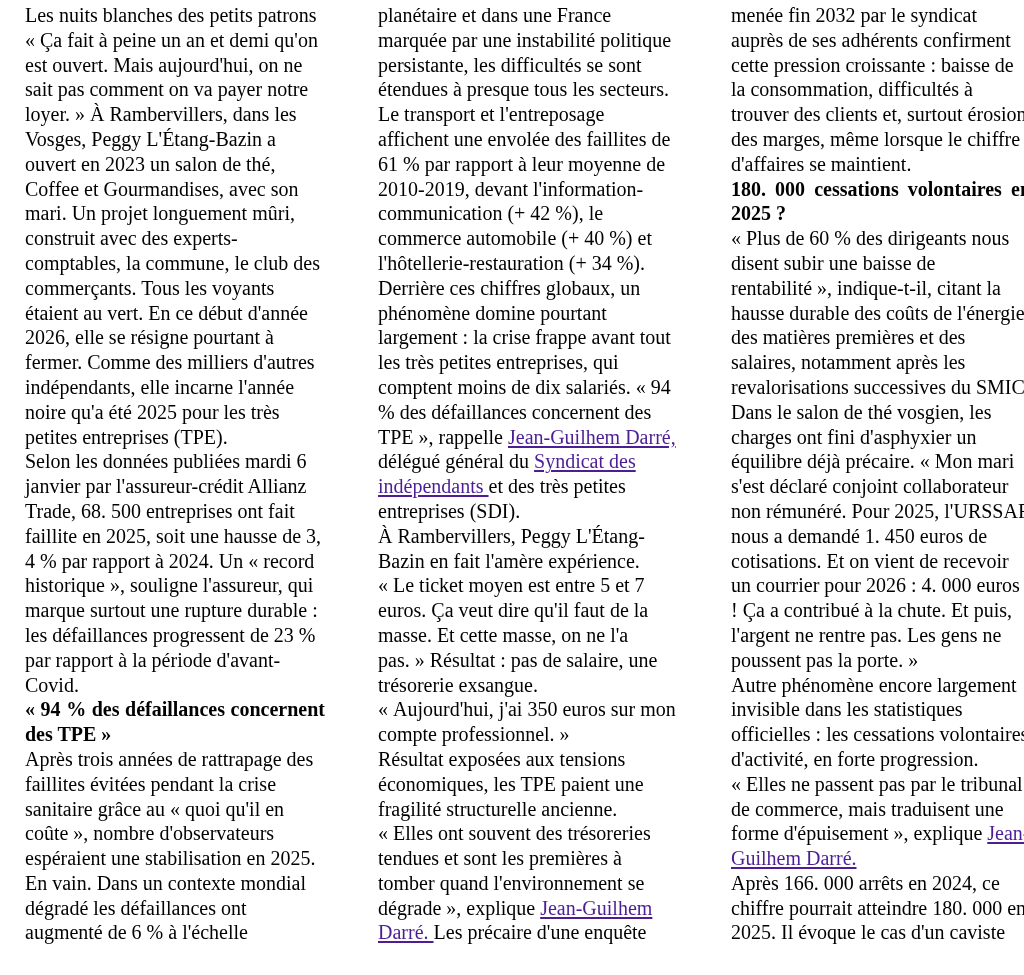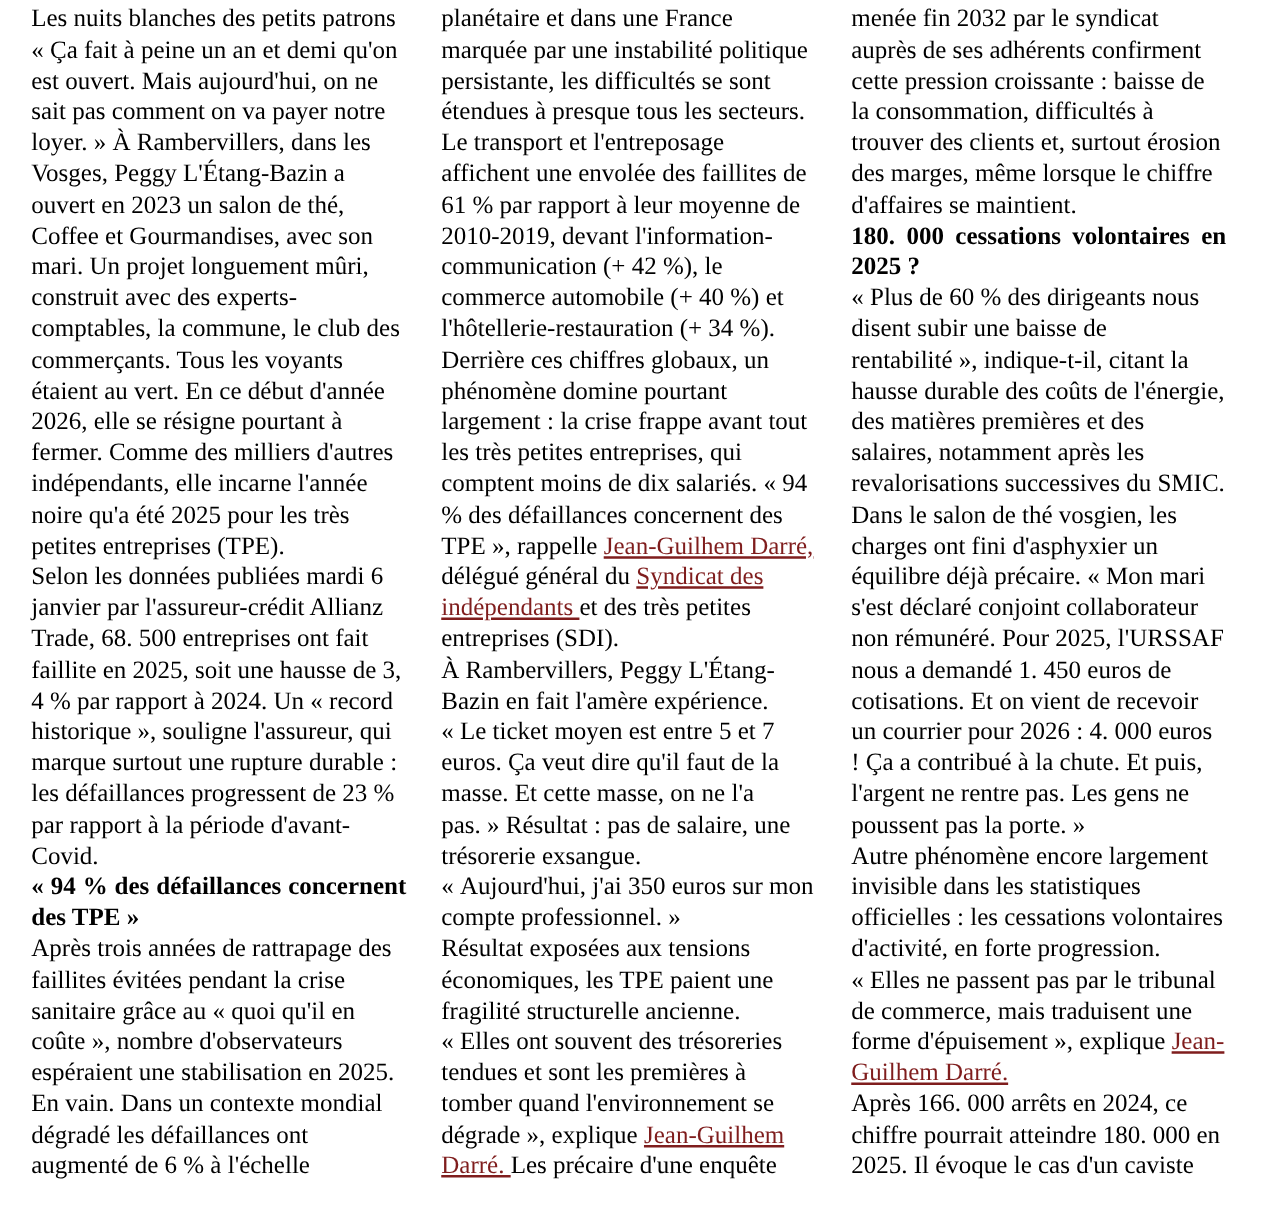--- a/index.html
+++ b/index.html
@@ -4,26 +4,26 @@
 <style>
   html, body { margin: 0; padding: 0; background: #ffffff; }
   body {
     width: 1024px; height: 975px; overflow: hidden;
     color: #000000;
     font-family: "Liberation Serif", "DejaVu Serif", serif;
     font-size: 20px;
     line-height: 24.8px;
     -webkit-font-smoothing: antialiased;
   }
-  .article { display: flex; gap: 28px; padding: 3px 0 0 25px; }
+  .article { display: flex; gap: 53px; padding: 3px 0 0 25px; }
   .col { width: 300px; flex: 0 0 300px; }
   p { margin: 0; padding: 0; }
   .kicker, .body { text-align: left; font-weight: 400; }
   .heading { font-weight: 700; text-align: justify; }
-  .link { text-decoration: underline; text-underline-offset: 2px; text-decoration-thickness: 1.6px; color: #7f1d1d; cursor: pointer; }
+  .link { text-decoration: underline; text-underline-offset: 2px; text-decoration-thickness: 1.6px; color: #4c1d95; cursor: pointer; }
 </style>
 </head>
 <body>
 
 <div class="article">
 
   <div class="col">
     <p class="kicker"><span>Les nuits blanches des petits patrons</span></p>
     <p class="body"><span>«&nbsp;Ça fait à peine un an et demi qu'on est ouvert. Mais aujourd'hui, on ne sait pas comment on va payer notre loyer.&nbsp;» À Rambervillers, dans les Vosges, Peggy L'Étang-Bazin a ouvert en 2023 un salon de thé, Coffee et Gourmandises, avec son mari. Un projet longuement mûri, construit avec des experts-comptables, la commune, le club des commerçants. Tous les voyants étaient au vert. En ce début d'année 2026, elle se résigne pourtant à fermer. Comme des milliers d'autres indépendants, elle incarne l'année noire qu'a été 2025 pour les très petites entreprises (TPE).</span></p>
     <p class="body"><span>Selon les données publiées mardi 6 janvier par l'assureur-crédit Allianz Trade, 68. 500 entreprises ont fait faillite en 2025, soit une hausse de 3, 4 % par rapport à 2024. Un «&nbsp;record historique&nbsp;», souligne l'assureur, qui marque surtout une rupture durable : les défaillances progressent de 23 % par rapport à la période d'avant-Covid.</span></p>

